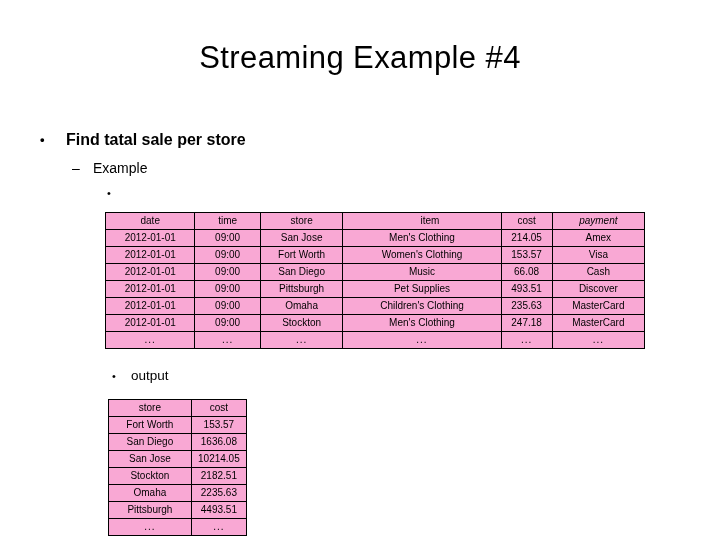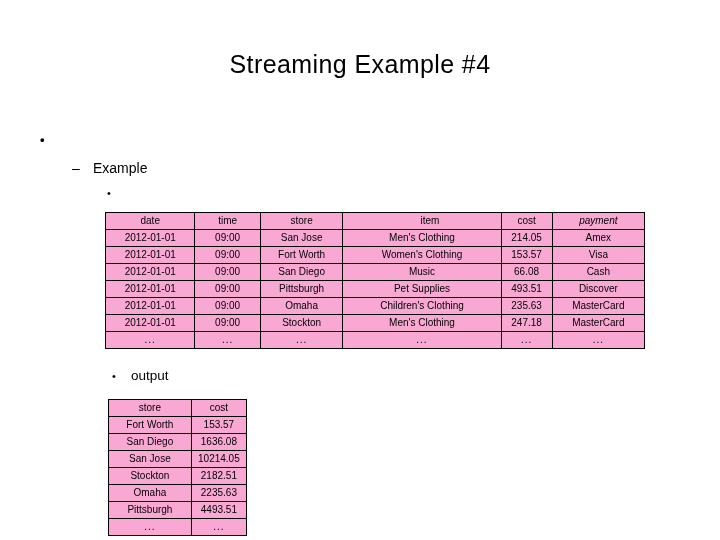--- a/index.html
+++ b/index.html
@@ -12,25 +12,25 @@
     background: #ffffff;
     font-family: "Liberation Sans", sans-serif;
     color: #000000;
     overflow: hidden;
     position: relative;
   }
 
   
   .slide-title {
     position: absolute;
-    top: 50px;
+    top: 40px;
     left: 0;
     width: 720px;
     text-align: center;
-    font-size: 25px;
+    font-size: 31px;
     font-weight: 400;
     letter-spacing: 0.4px;
     color: #000;
   }
 
   
   .bullet-l1 {
     position: absolute;
     left: 40px;
     top: 130px;
@@ -122,20 +122,21 @@
 
   .ellipsis-cell { letter-spacing: 1px; }
 </style>
 </head>
 <body>
 
 <div class="slide-title">Streaming Example #4</div>
 
 <div class="bullet-l1">
   <span class="marker">•</span>
+  <span class="txt">Find tatal sale per store</span>
 </div>
 
 <div class="bullet-l2">
   <span class="marker">–</span>
   <span class="txt">Example</span>
 </div>
 
 <div class="bullet-l3" id="bullet-text-input">
   <span class="marker">•</span>
 </div>

